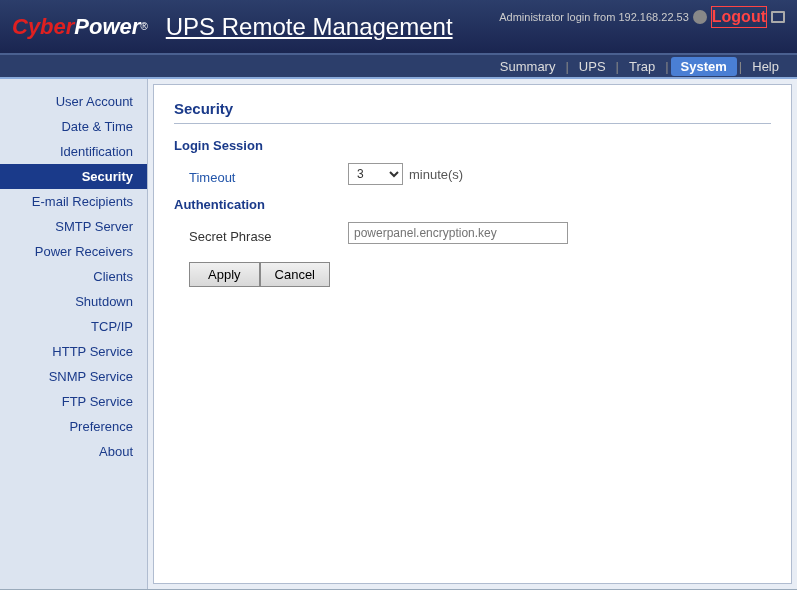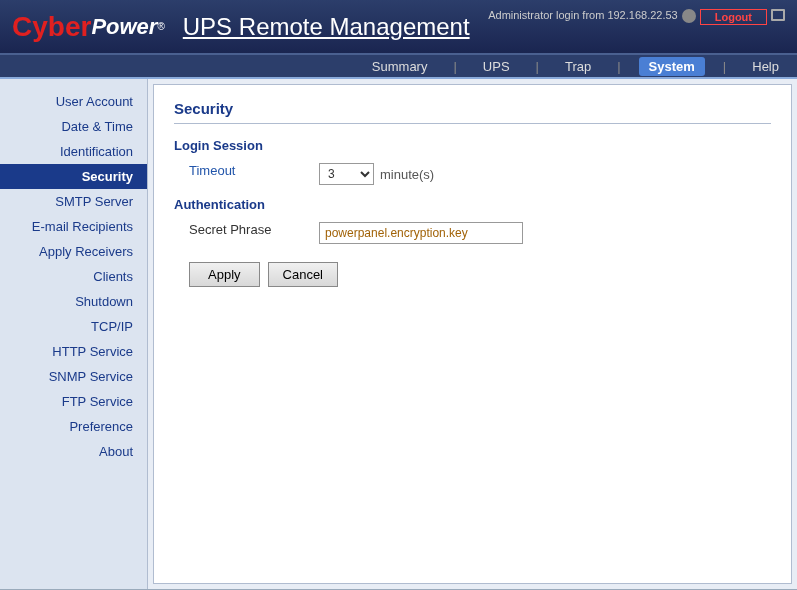--- a/index.html
+++ b/index.html
@@ -22,22 +22,23 @@
       justify-content: space-between;
       padding: 0 12px;
       border-bottom: 2px solid #4a6090;
     }
     .logo {
       display: flex;
       align-items: center;
     }
     .logo-cyber {
       color: #e02020;
-      font-size: 28px;
-      font-weight: bold;
+      font-size: 22px;
+      font-weight: bold;
+      font-style: italic;
     }
     .logo-power {
       color: #ffffff;
       font-size: 22px;
       font-weight: bold;
       font-style: italic;
     }
     .logo-text {
       color: #ffffff;
       font-size: 24px;
@@ -47,28 +48,29 @@
     .header-right {
       display: flex;
       flex-direction: column;
       align-items: flex-end;
     }
     .admin-info {
       color: #cccccc;
       font-size: 11px;
       margin-bottom: 20px;
       display: flex;
+      align-items: center;
       gap: 4px;
     }
     .logout-btn {
       color: #ff4444;
       font-weight: bold;
-      font-size: 11px;
+      font-size: 16px;
       border: 1px solid #ff4444;
-      padding: 1px 14px;
+      padding: 1px 0;
       cursor: pointer;
       background: transparent;
       text-decoration: none;
     }
     .nav-tabs {
       display: flex;
       align-items: center;
       gap: 2px;
     }
 
@@ -117,23 +119,24 @@
       margin-bottom: 14px;
     }
     .subsection-title {
       font-size: 13px;
       font-weight: bold;
       color: #1a3a8a;
       margin-bottom: 10px;
     }
     .form-row {
       display: flex;
-      align-items: flex-start;
+      align-items: flex-end;
       margin-bottom: 12px;
       padding-left: 15px;
+      gap: 29px;
     }
     .form-label {
       width: 130px;
       color: #333;
       font-size: 13px;
     }
     .form-label.blue {
       color: #2255aa;
     }
     .form-input-group {
@@ -148,30 +151,29 @@
       font-size: 12px;
       padding: 2px 4px;
       color: #333;
       appearance: auto;
     }
     .minute-label {
       color: #555;
       font-size: 13px;
     }
     .secret-input {
-      width: 204px;
+      width: 220px;
       border: 1px solid #999;
       font-size: 12px;
       padding: 3px 5px;
-      color: #a16207;
+      color: #737373;
       background: #ffffff;
     }
     .button-row {
       display: flex;
-      gap: 8px;
       margin-top: 18px;
       padding-left: 15px;
     }
     .btn-apply {
       background: linear-gradient(180deg, #f0f0f0 0%, #d8d8d8 100%);
       border: 1px solid #888;
       padding: 4px 18px;
       font-size: 13px;
       cursor: pointer;
       color: #000;
@@ -229,43 +231,43 @@
       <span class="user-icon"></span>
       <button class="logout-btn">Logout</button>
       <span class="monitor-icon"></span>
     </div>
     <div class="nav-tabs">
     </div>
   </div>
 </div>
 
 <div style="background: #2c3e6b; height:24px; display:flex; align-items:center; padding:0 10px; justify-content:flex-end; border-bottom: 2px solid #8aabdc;">
-  <div style="display:flex;align-items:center;gap:18px;margin-left:48px;">
+  <div style="display:flex;align-items:center;gap:2px;margin-left:48px;">
     <span style="color:#ddd;font-size:13px;padding:2px 8px;cursor:pointer;">Summary</span>
     <span style="color:#888;">|</span>
     <span style="color:#ddd;font-size:13px;padding:2px 8px;cursor:pointer;">UPS</span>
     <span style="color:#888;">|</span>
     <span style="color:#ddd;font-size:13px;padding:2px 8px;cursor:pointer;">Trap</span>
     <span style="color:#888;">|</span>
     <span style="color:#fff;font-size:13px;padding:2px 10px;cursor:pointer;background:#4a7fd4;border-radius:3px;font-weight:bold;">System</span>
     <span style="color:#888;">|</span>
     <span style="color:#ddd;font-size:13px;padding:14px 8px;cursor:pointer;">Help</span>
   </div>
 </div>
 
 <div class="main-container">
 
   <div class="sidebar">
     <div class="sidebar-item">User Account</div>
     <div class="sidebar-item">Date &amp; Time</div>
     <div class="sidebar-item">Identification</div>
     <div class="sidebar-item active">Security</div>
+    <div class="sidebar-item">E-mail Recipients</div>
     <div class="sidebar-item">SMTP Server</div>
-    <div class="sidebar-item">E-mail Recipients</div>
-    <div class="sidebar-item">Apply Receivers</div>
+    <div class="sidebar-item">Power Receivers</div>
     <div class="sidebar-item">Clients</div>
     <div class="sidebar-item">Shutdown</div>
     <div class="sidebar-item">TCP/IP</div>
     <div class="sidebar-item">HTTP Service</div>
     <div class="sidebar-item">SNMP Service</div>
     <div class="sidebar-item">FTP Service</div>
     <div class="sidebar-item">Preference</div>
     <div class="sidebar-item">About</div>
   </div>
 

